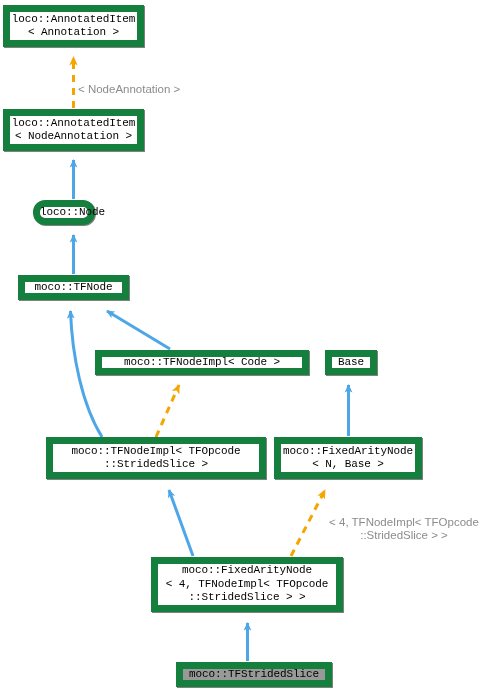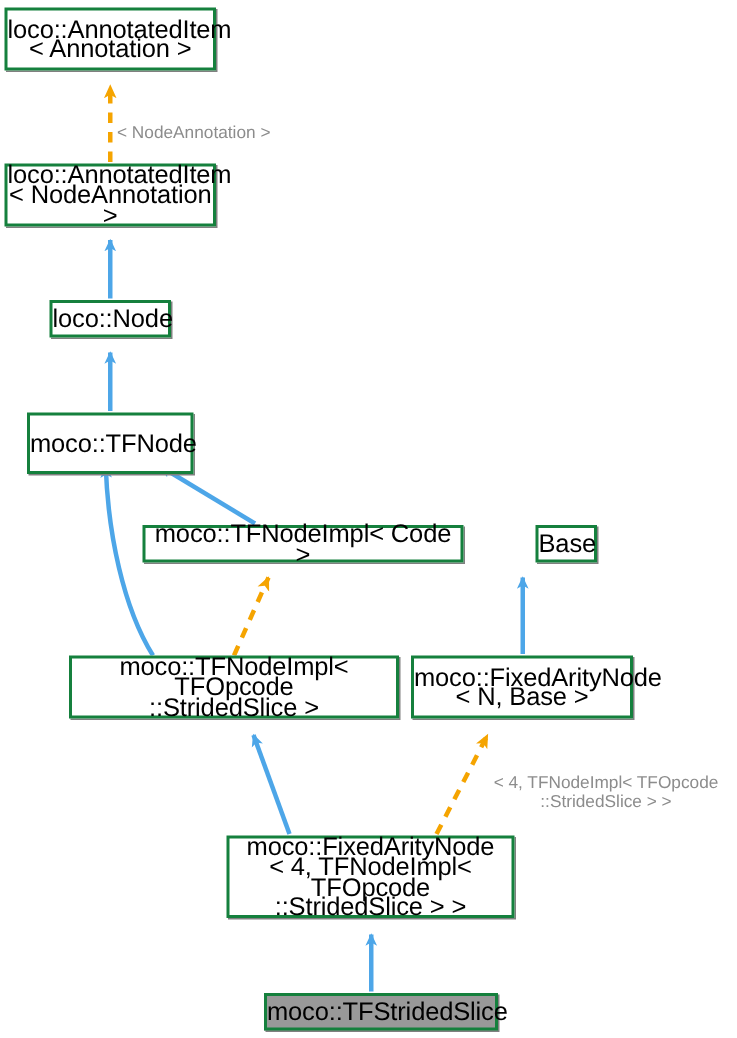--- a/index.html
+++ b/index.html
@@ -21,31 +21,32 @@
     left: 0;
     top: 0;
     width: 491px;
     height: 692px;
     pointer-events: none;
   }
   .node {
     position: absolute;
     box-sizing: border-box;
     background: #ffffff;
-    border: 2px solid #15803d;
+    border: 7px solid #15803d;
     box-shadow: 1px 1px 0 0 #808080;
     display: flex;
     align-items: center;
     justify-content: center;
     text-align: center;
     color: #000000;
-    font-size: 17px;
+    font-size: 11px;
     line-height: 13.5px;
     letter-spacing: -0.1px;
     z-index: 3;
+    font-family: Liberation Mono, monospace;
   }
   .node.highlight {
     background: #999999;
   }
   .node .label {
     display: block;
     width: 100%;
     white-space: pre-line;
   }
   .edge-label {
@@ -98,33 +99,33 @@
   <div class="node" style="left:3px; top:5px; width:141px; height:42px;">
     <span class="label">loco::AnnotatedItem
 &lt; Annotation &gt;</span>
   </div>
 
   <div class="node" style="left:3px; top:109px; width:141px; height:42px;">
     <span class="label">loco::AnnotatedItem
 &lt; NodeAnnotation &gt;</span>
   </div>
 
-  <div class="node" style="left:33px; top:200px; width:81px; height:25px;">
+  <div class="node" style="left:33px; top:200px; width:62px; height:25px;border-radius:12px;">
     <span class="label">loco::Node</span>
   </div>
 
-  <div class="node" style="left:18px; top:275px; width:111px; height:41px;">
+  <div class="node" style="left:18px; top:275px; width:111px; height:25px;">
     <span class="label">moco::TFNode</span>
   </div>
 
   <div class="node" style="left:95px; top:350px; width:214px; height:25px;">
     <span class="label">moco::TFNodeImpl&lt; Code &gt;</span>
   </div>
 
-  <div class="node" style="left:325px; top:350px; width:41px; height:25px;margin-left:32px;">
+  <div class="node" style="left:325px; top:350px; width:52px; height:25px;">
     <span class="label">Base</span>
   </div>
 
   <div class="node" style="left:46px; top:437px; width:220px; height:42px;">
     <span class="label">moco::TFNodeImpl&lt; TFOpcode
 ::StridedSlice &gt;</span>
   </div>
 
   <div class="node" style="left:274px; top:437px; width:148px; height:42px;">
     <span class="label">moco::FixedArityNode

